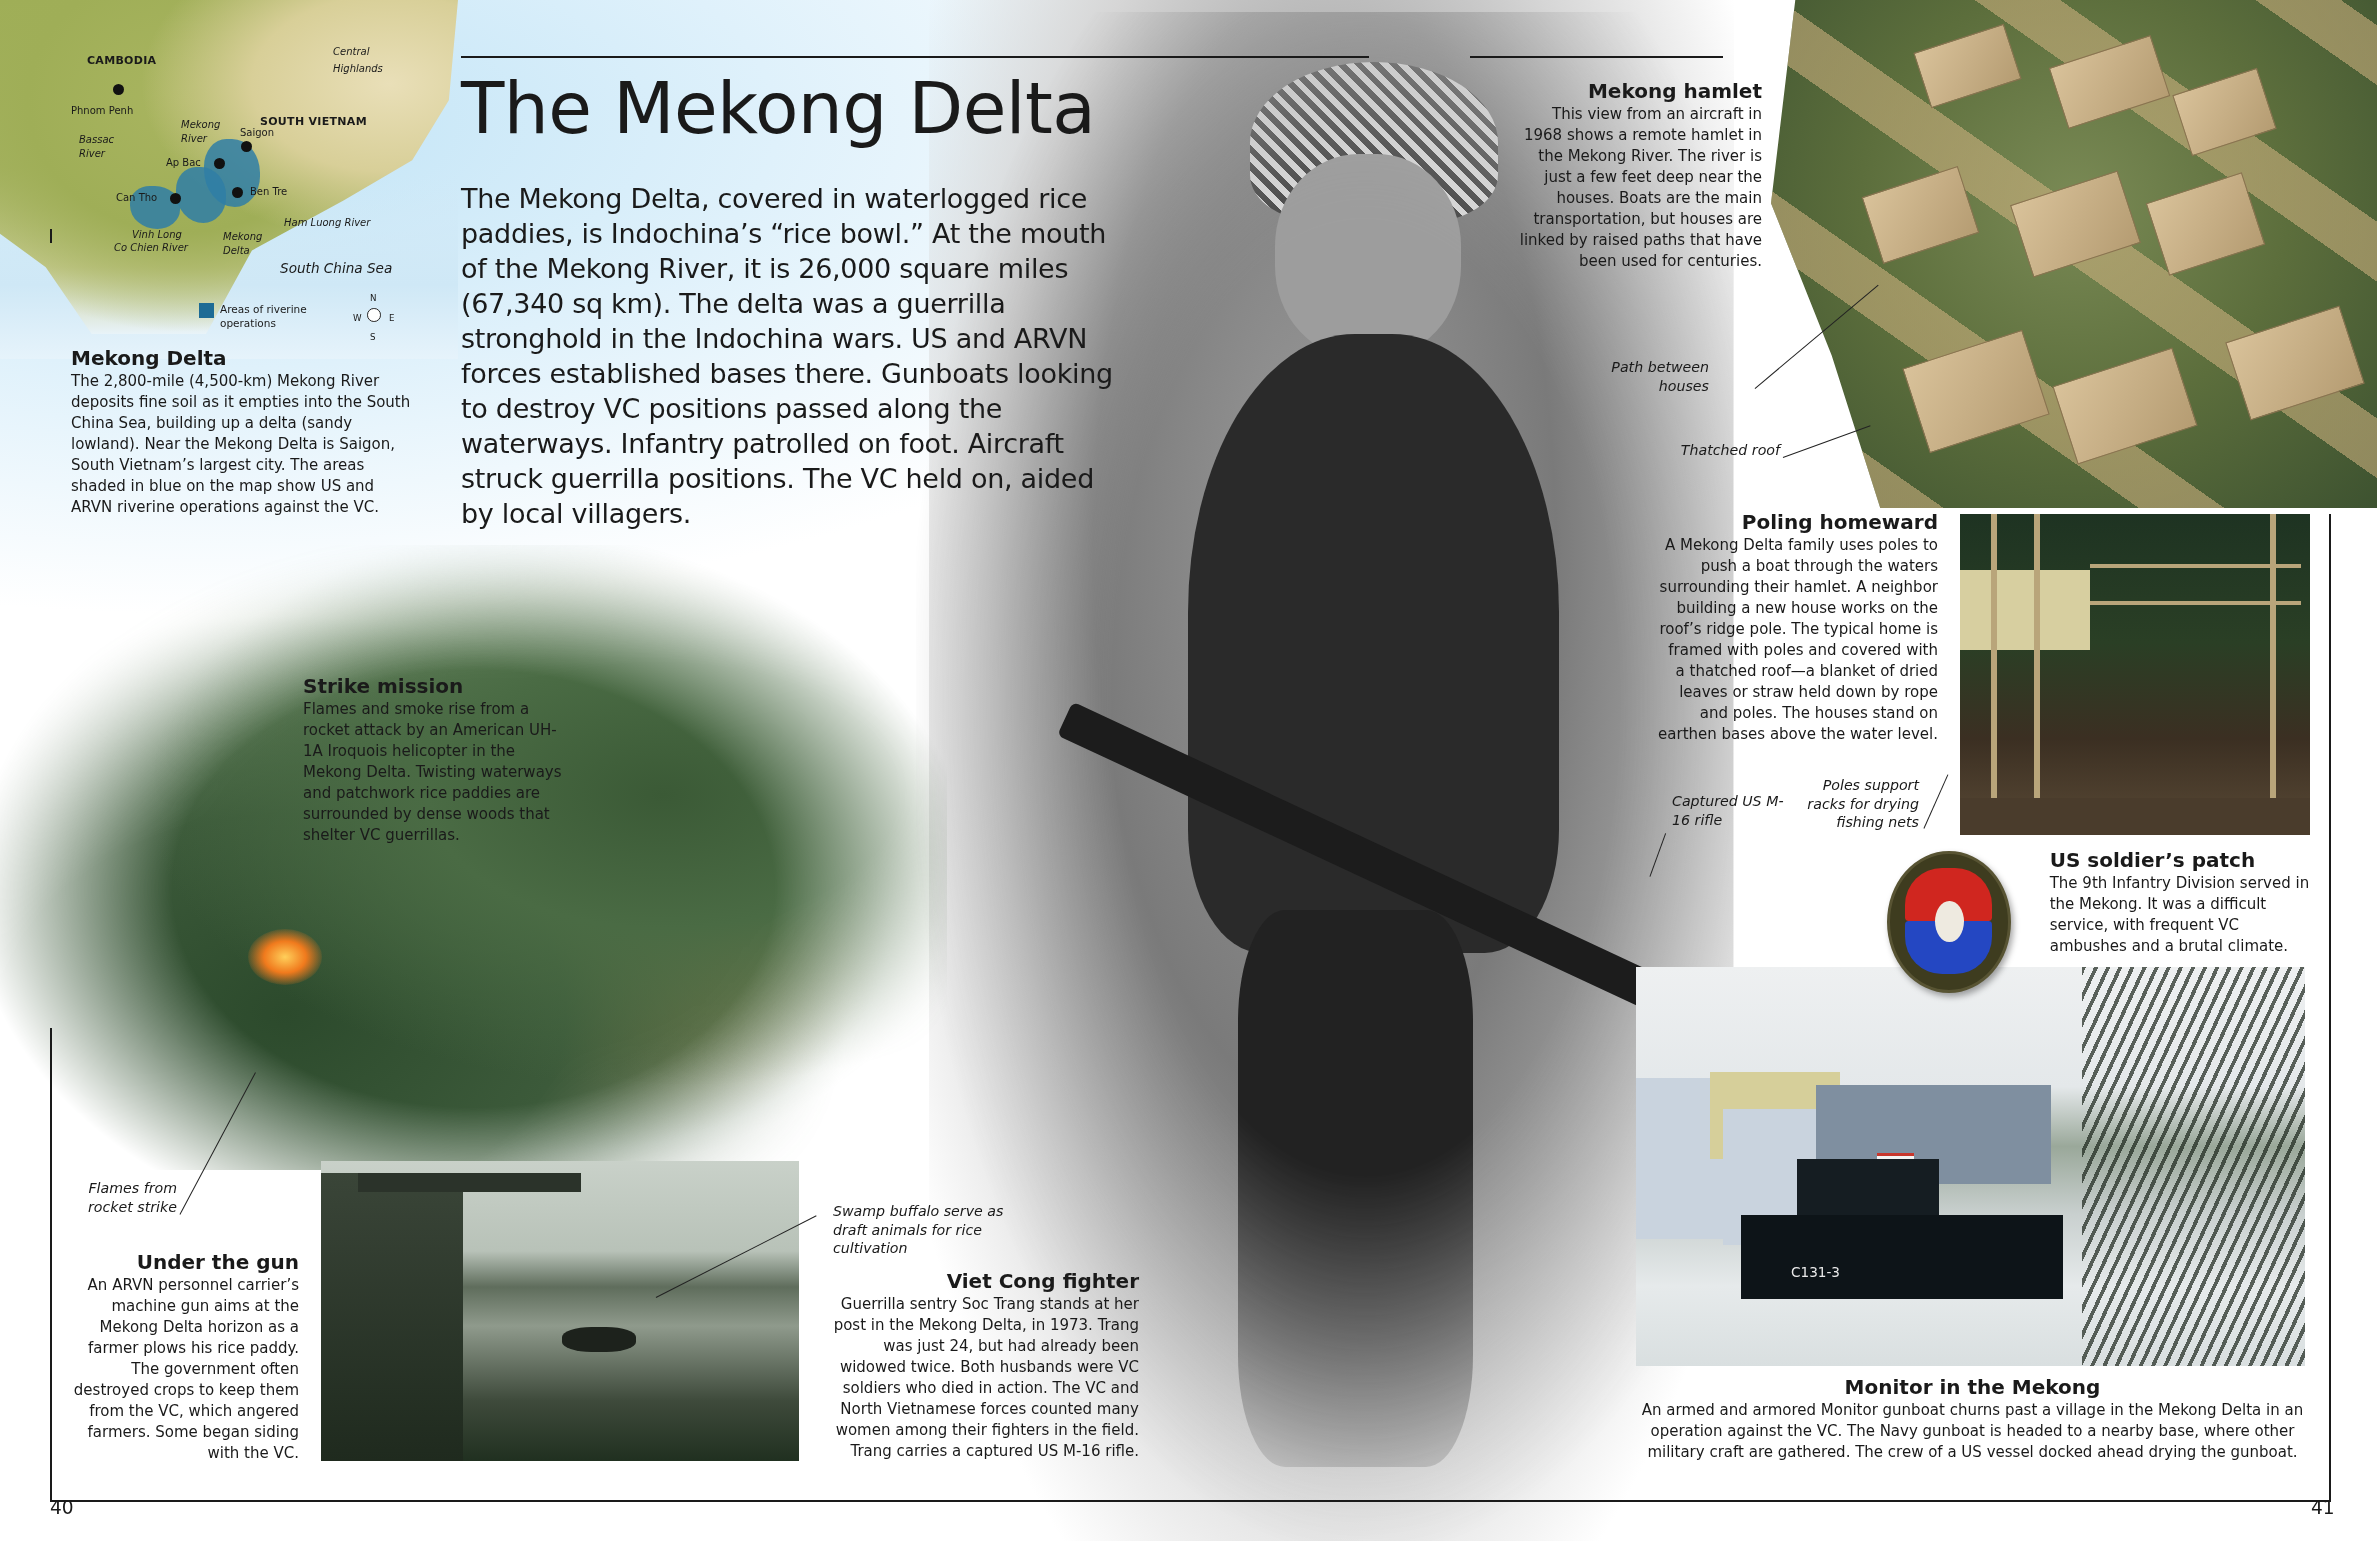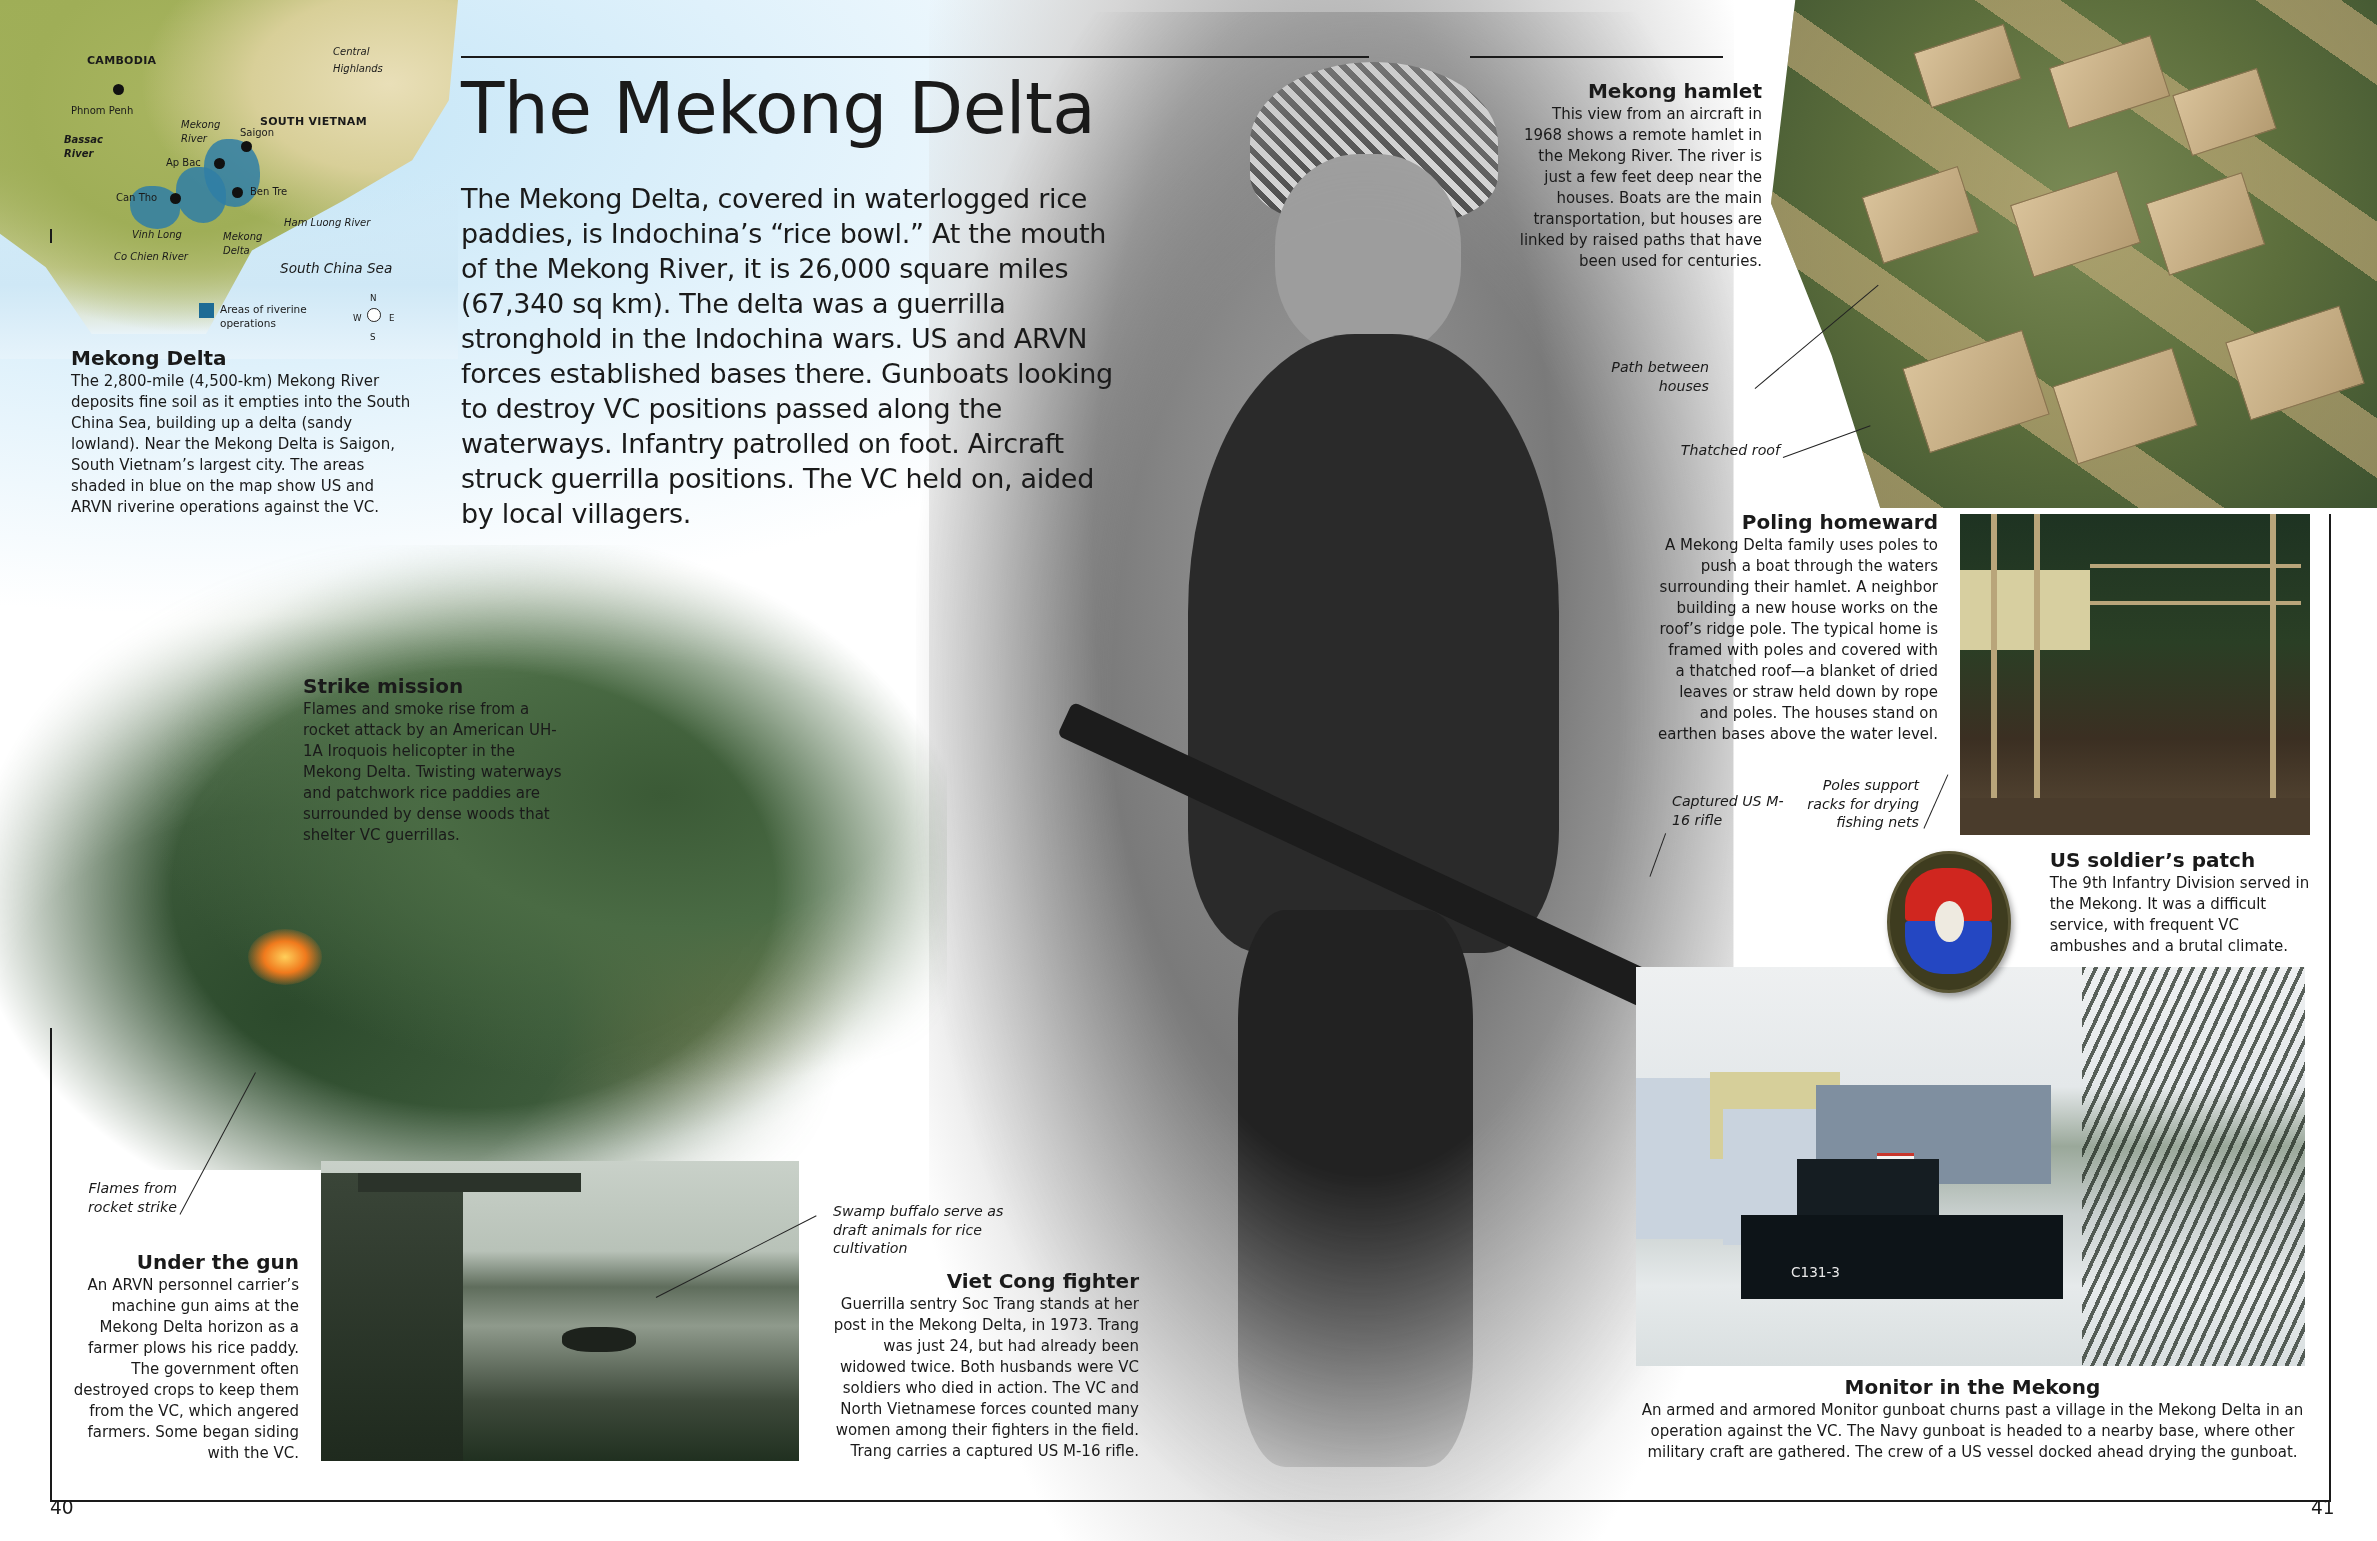--- a/index.html
+++ b/index.html
@@ -163,23 +163,23 @@
 <div class="abs city-dot" style="left:241px;top:141px;"></div>
 <div class="abs map-label" style="left:240px;top:127px;">Saigon</div>
 <div class="abs city-dot" style="left:214px;top:158px;"></div>
 <div class="abs map-label" style="left:166px;top:157px;">Ap Bac</div>
 <div class="abs city-dot" style="left:232px;top:187px;"></div>
 <div class="abs map-label" style="left:250px;top:186px;">Ben Tre</div>
 <div class="abs city-dot" style="left:170px;top:193px;"></div>
 <div class="abs map-label" style="left:116px;top:192px;">Can Tho</div>
 
 <div class="abs map-label it" style="left:181px;top:118px;width:43px;white-space:normal;line-height:13.6px;">Mekong River</div>
-<div class="abs map-label it" style="left:64px;top:133px;width:43px;white-space:normal;line-height:13.6px;font-weight:bold;">Bassac River</div>
+<div class="abs map-label it" style="left:79px;top:133px;width:43px;white-space:normal;line-height:13.6px;">Bassac River</div>
 <div class="abs map-label it" style="left:284px;top:217px;">Ham Luong River</div>
-<div class="abs map-label it" style="left:114px;top:251px;text-align:center;">Co Chien River</div>
+<div class="abs map-label it" style="left:114px;top:242px;text-align:center;">Co Chien River</div>
 <div class="abs map-label it" style="left:132px;top:229px;">Vinh Long</div>
 <div class="abs map-label it" style="left:223px;top:230px;width:43px;white-space:normal;line-height:13.6px;">Mekong Delta</div>
 <div class="abs map-label it" style="left:280px;top:260px;font-size:13.6px;">South China Sea</div>
 
 <div class="abs legend-swatch" style="left:199px;top:303px;"></div>
 <div class="abs map-label" style="left:220px;top:303px;width:111px;white-space:normal;font-size:10.5px;line-height:13.6px;">Areas of riverine operations</div>
 
 <div class="abs compass" style="left:370px;top:293px;">N</div>
 <div class="abs compass" style="left:370px;top:332px;">S</div>
 <div class="abs compass" style="left:353px;top:313px;">W</div>

